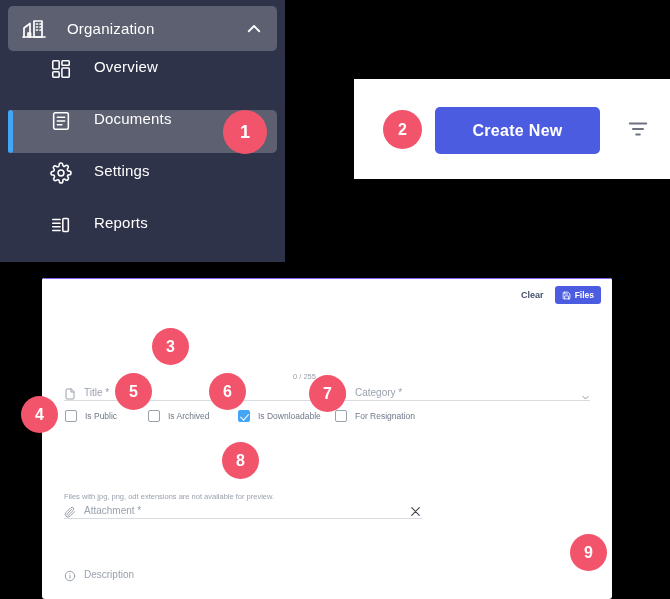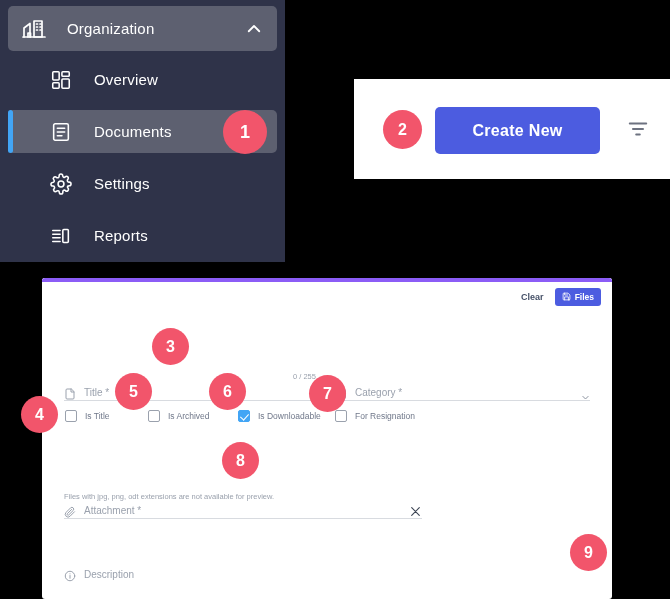--- a/index.html
+++ b/index.html
@@ -47,21 +47,21 @@
   .org-chevron {
     margin-left: auto;
     width: 18px; height: 18px;
   }
 
   .nav-item {
     position: absolute;
     left: 8px;
     width: 269px; height: 43px;
     display: flex;
-    align-items: center;
+    align-items: flex-start;
     border-radius: 5px;
   }
   .nav-item.active { background: #5d6070; }
   .nav-active-bar {
     position: absolute;
     left: 0; top: 0;
     width: 5px; height: 43px;
     background: #42a5f5;
     border-radius: 3px;
   }
@@ -210,21 +210,21 @@
     position: absolute;
     left: 64px; top: 492px;
     color: #9aa1ad;
     font-size: 7.5px;
   }
 
   .dlg-footer {
     position: absolute;
     left: 0; bottom: 0;
     width: 100%; height: 33px;
-    border-top: 4px solid #8b5cf6;
+    border-top: 1px solid #8b5cf6;
     display: flex;
     align-items: center;
     justify-content: flex-end;
     padding-right: 11px;
     gap: 11px;
     background: #ffffff;
   }
   .clear-btn {
     background: none;
     border: none;
@@ -439,21 +439,21 @@
           <span>Files</span>
         </button>
       </div>
     </div>
   </div>
 
   <div class="char-count">0 / 255</div>
 
   <div class="cb" style="left:65px; top:410px;">
     <span class="cb-box"></span>
-    <span class="cb-label">Is Title</span>
+    <span class="cb-label">Is Public</span>
   </div>
   <div class="cb" style="left:148px; top:410px;">
     <span class="cb-box"></span>
     <span class="cb-label">Is Archived</span>
   </div>
   <div class="cb" style="left:238px; top:410px;">
     <span class="cb-box checked"></span>
     <span class="cb-label">Is Downloadable</span>
   </div>
   <div class="cb" style="left:335px; top:410px;">

